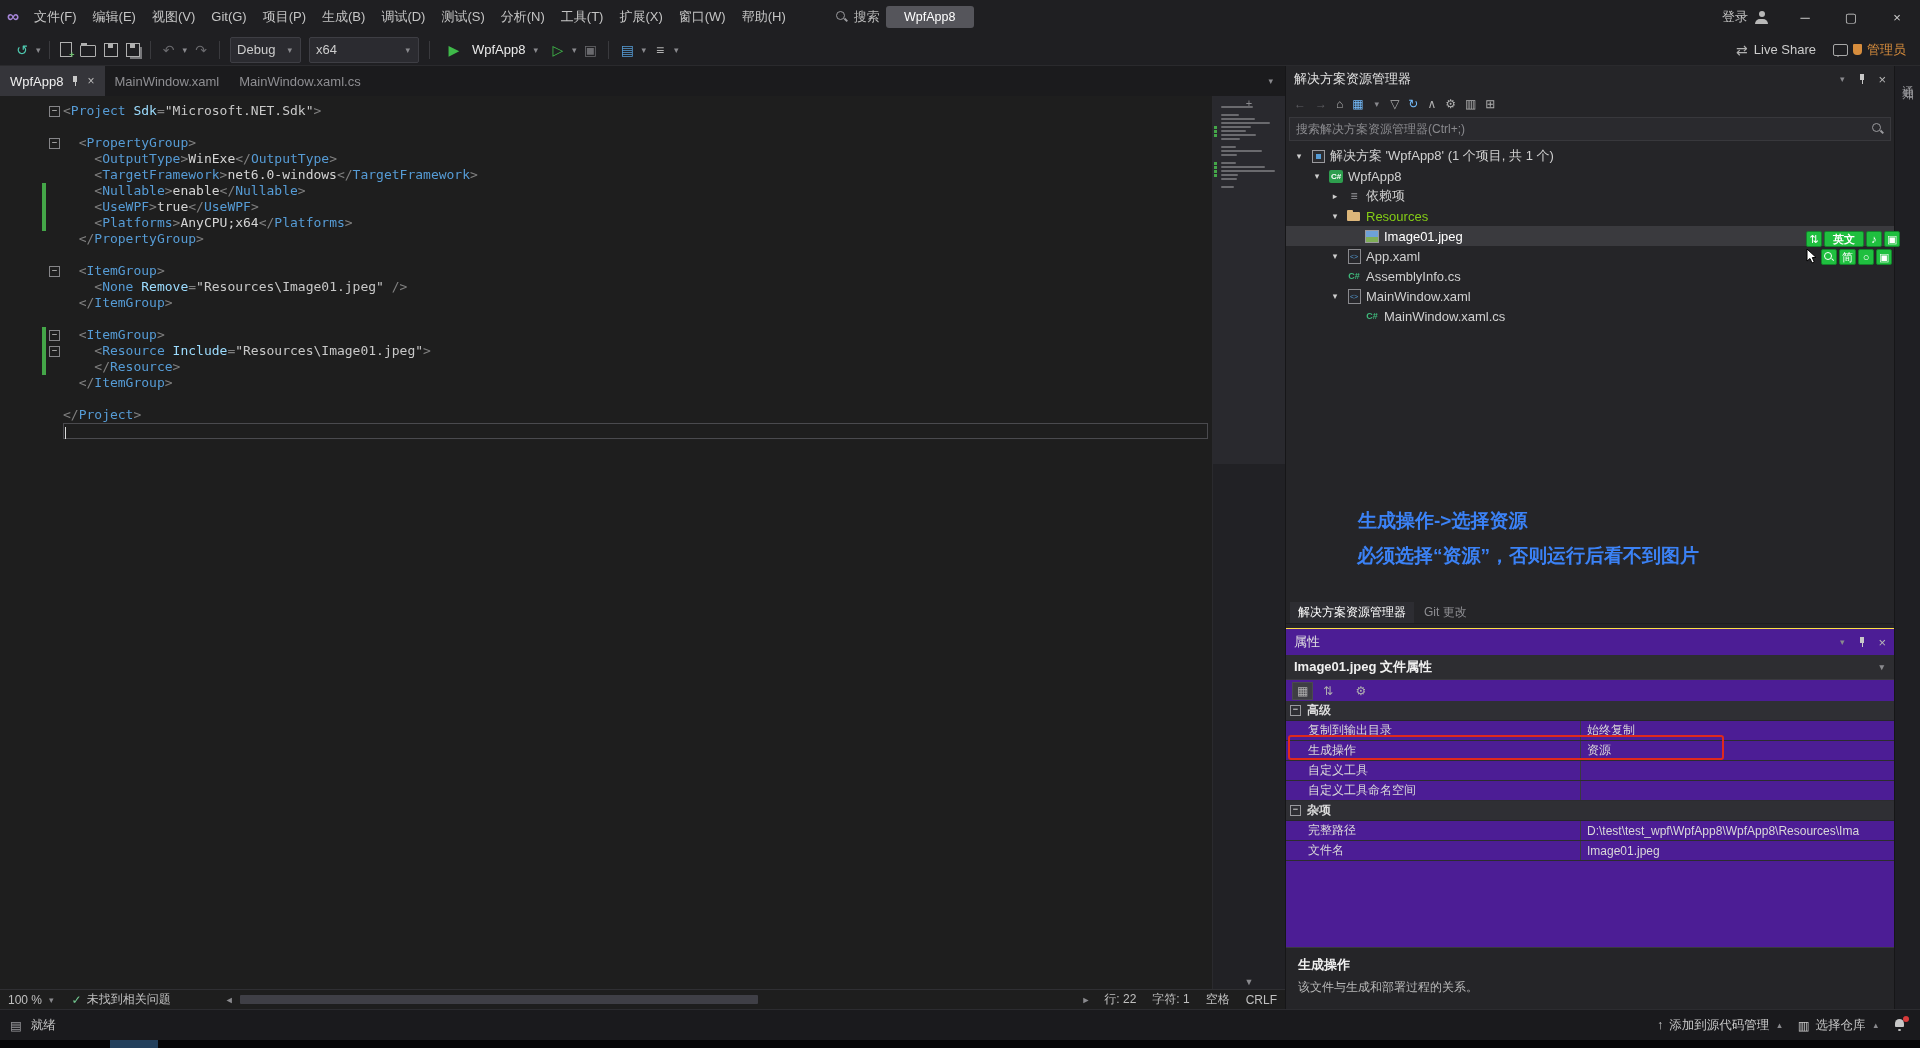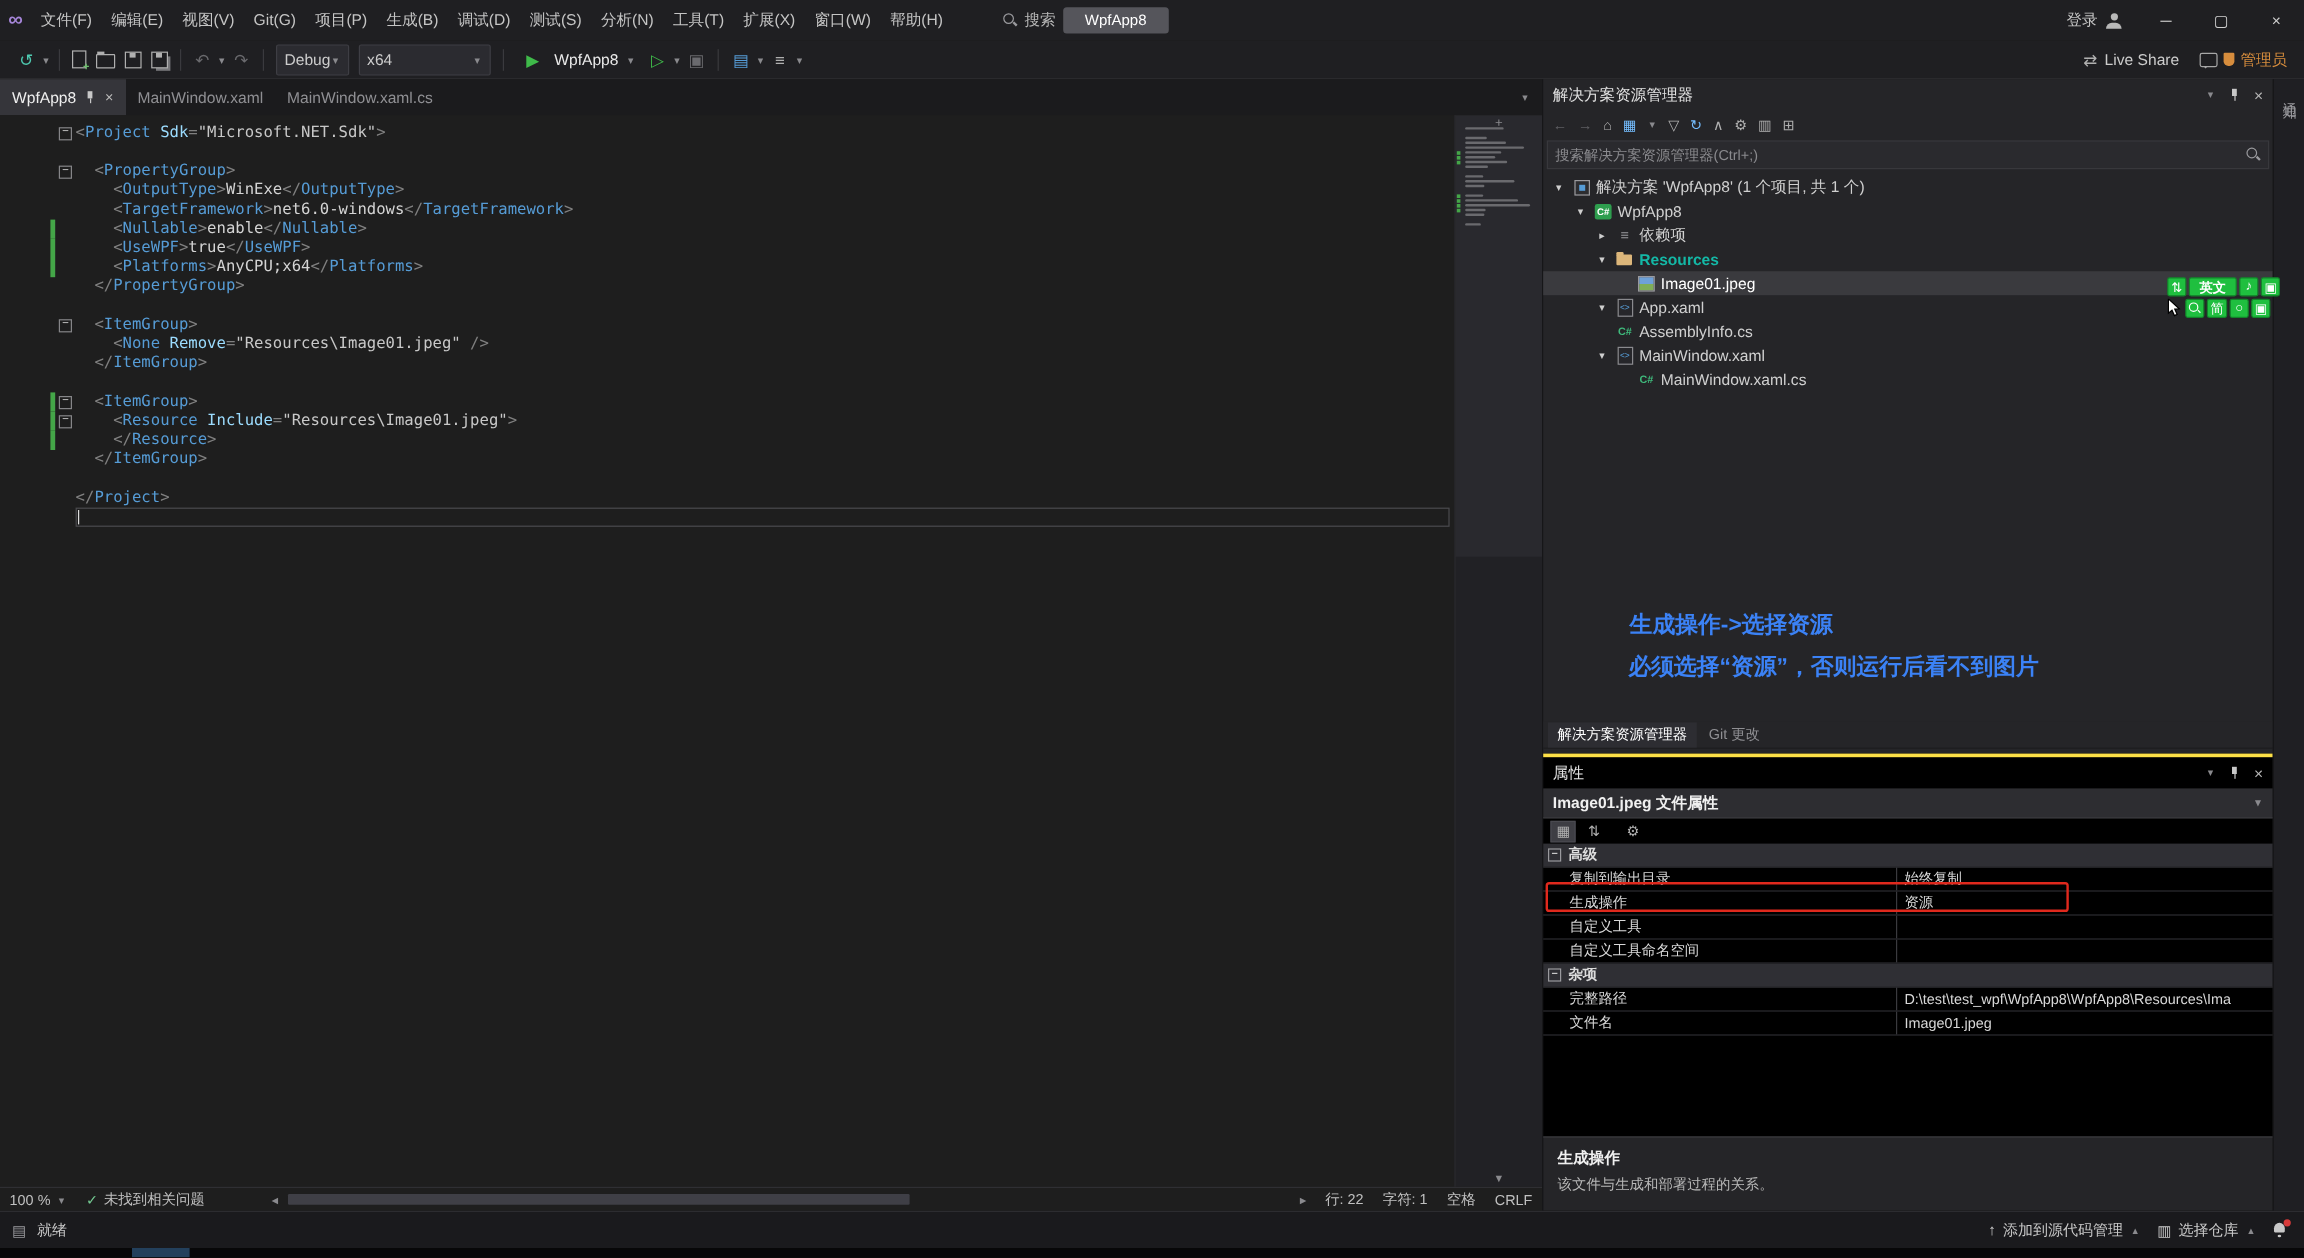--- a/index.html
+++ b/index.html
@@ -25,21 +25,21 @@
   .toolbar{top:34px;left:0;width:1920px;height:32px;display:flex;align-items:center;background:#1f1f22;
            border-bottom:1px solid #2a2a2d;padding-left:10px;box-sizing:border-box;}
   .tbicon{min-width:18px;text-align:center;color:#b0b0b0;font-size:14px;margin:0 3px;}
   .tbicon.teal{color:#4ec9b0;}
   .tbicon.green{color:#3fba4a;}
   .tbicon.blue{color:#569cd6;}
   .tbicon.dis{color:#6a6a6e;}
   .caret{color:#8a8a8e;font-size:9px;margin:0 2px;}
   .tsep{width:1px;height:18px;background:#3a3a3e;margin:0 6px;}
   .combo{height:24px;display:flex;align-items:center;background:#2b2b30;border:1px solid #3e3e44;
-         border-radius:2px;padding:0 6px;margin:0 4px;color:#cccccc;}
+         border-radius:2px;padding:0 6px;margin:0 4px;gap:10px;color:#cccccc;}
   .runbtn{display:flex;align-items:center;gap:6px;margin:0 6px;color:#eaeaea;}
   .page-ic{width:10px;height:13px;border:1.3px solid #b0b0b0;position:relative;margin:0 4px;}
   .page-ic::after{content:"+";position:absolute;right:-4px;bottom:-4px;color:#6cbf6c;font-size:9px;font-weight:bold;}
   .ofolder{width:14px;height:10px;border:1.3px solid #b0b0b0;position:relative;margin:2px 4px 0 4px;border-radius:1px;}
   .ofolder::before{content:"";position:absolute;top:-3px;left:0;width:6px;height:2px;background:#b0b0b0;}
   .floppy{width:12px;height:12px;border:1.5px solid #b0b0b0;position:relative;margin:0 4px;}
   .floppy::before{content:"";position:absolute;top:0;left:3px;width:5px;height:4px;background:#b0b0b0;}
   .floppy.all{box-shadow:3px 3px 0 -1px #77777a;}
   .bubble{width:13px;height:10px;border:1.3px solid #a8a8a8;border-radius:2px;position:relative;margin:0 5px;}
   .bubble::after{content:"";position:absolute;left:2px;bottom:-4px;border:2.5px solid transparent;border-top-color:#a8a8a8;}
@@ -98,21 +98,21 @@
   .se-toolbar .blue{color:#75beff;}
   .se-search{height:24px;padding:1px 3px;box-sizing:border-box;}
   .se-search-box{height:22px;background:#2a2a2e;border:1px solid #38383c;display:flex;align-items:center;
                  padding:0 6px;color:#8a8a8e;font-size:12px;}
   .mag{position:relative;width:12px;height:12px;margin-left:auto;flex:none;}
   .mag::before{content:"";position:absolute;left:0;top:0;width:7px;height:7px;border:1.4px solid #9a9a9e;border-radius:50%;}
   .mag::after{content:"";position:absolute;left:8px;top:8px;width:4px;height:1.6px;background:#9a9a9e;transform:rotate(45deg);}
   .tree{position:absolute;top:80px;left:0;right:0;}
   .tree-row{height:20px;display:flex;align-items:center;gap:4px;color:#d0d0d0;cursor:default;}
   .tree-row.sel{background:#3a3a3e;color:#ffffff;}
-  .tree-row .lbl.bold{font-weight:bold;color:#14b8a6;}
+  .tree-row .lbl.bold{font-weight:normal;color:#84cc16;}
   .exp{width:14px;flex:none;text-align:center;color:#cfcfcf;font-size:9px;}
   .ticon{width:16px;height:16px;flex:none;display:flex;align-items:center;justify-content:center;position:relative;}
   .solution-icon::before{content:"";width:11px;height:11px;border:1px solid #9a9a9e;background:#2d2d30;display:block;}
   .solution-icon::after{content:"";position:absolute;left:6px;top:6px;width:5px;height:5px;background:#569cd6;}
   .csharp-project-icon::before{content:"C#";width:14px;height:13px;background:#2e9e4e;border-radius:2px;color:#fff;
     font-size:8px;font-weight:bold;display:flex;align-items:center;justify-content:center;}
   .dependencies-icon::before{content:"≡";color:#9a9a9e;font-size:12px;}
   .folder-icon::before{content:"";position:absolute;left:1px;top:2px;width:6px;height:3px;background:#dcb67a;border-radius:1px 1px 0 0;}
   .folder-icon::after{content:"";position:absolute;left:1px;top:4px;width:13px;height:9px;background:#dcb67a;border-radius:1px;}
   .image-file-icon::before{content:"";width:12px;height:11px;border:1px solid #9a9a9e;
@@ -120,21 +120,21 @@
   .xaml-file-icon{color:#569cd6;font-size:7px;}
   .xaml-file-icon::before{content:"<>";width:11px;height:13px;border:1px solid #8a8a8e;background:#26262a;
     display:flex;align-items:center;justify-content:center;}
   .cs-file-icon::before{content:"C#";color:#3fba7c;font-size:9px;font-weight:bold;}
   .dock-tabs{position:absolute;top:535px;left:0;right:0;height:22px;display:flex;align-items:center;
              padding-left:4px;gap:2px;background:#252528;border-bottom:1px solid #1d1d20;}
   .dock-tab{padding:2px 8px;color:#8f8f93;font-size:12px;}
   .dock-tab.active{color:#ffffff;background:#2d2d32;}
 
   
-  .props{position:absolute;top:562px;left:0;right:0;bottom:0;background:#000000;border-top:3px solid #fde047;}
+  .props{position:absolute;top:562px;left:0;right:0;bottom:0;background:#4c1d95;border-top:1px solid #fde047;}
   .obj-row{height:24px;background:#2d2d31;border-bottom:1px solid #3a3a3e;display:flex;align-items:center;
            padding:0 8px;color:#f0f0f0;font-weight:bold;}
   .obj-row .caret{margin-left:auto;}
   .ptoolbar{height:22px;display:flex;align-items:center;gap:6px;padding:0 6px;color:#b0b0b0;font-size:12px;}
   .ptool{padding:1px 4px;}
   .ptool.selbox{background:#3e3e44;border:1px solid #4a4a50;}
   .pgrid{position:absolute;top:72px;left:0;right:0;}
   .prop-section{height:19px;display:flex;align-items:center;gap:6px;background:#2f2f34;color:#dcdcdc;
                 font-weight:bold;padding-left:4px;border-bottom:1px solid #26262a;font-size:12px;}
   .sec-box{width:9px;height:9px;border:1px solid #9a9a9e;font-size:9px;line-height:7px;text-align:center;color:#c8c8c8;}

